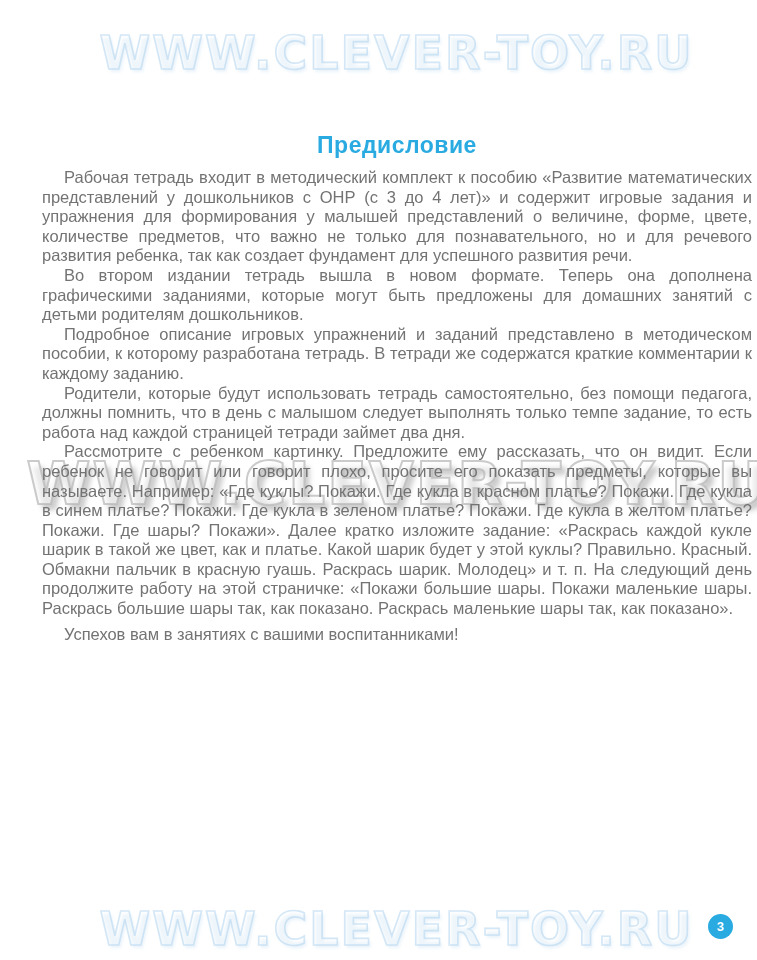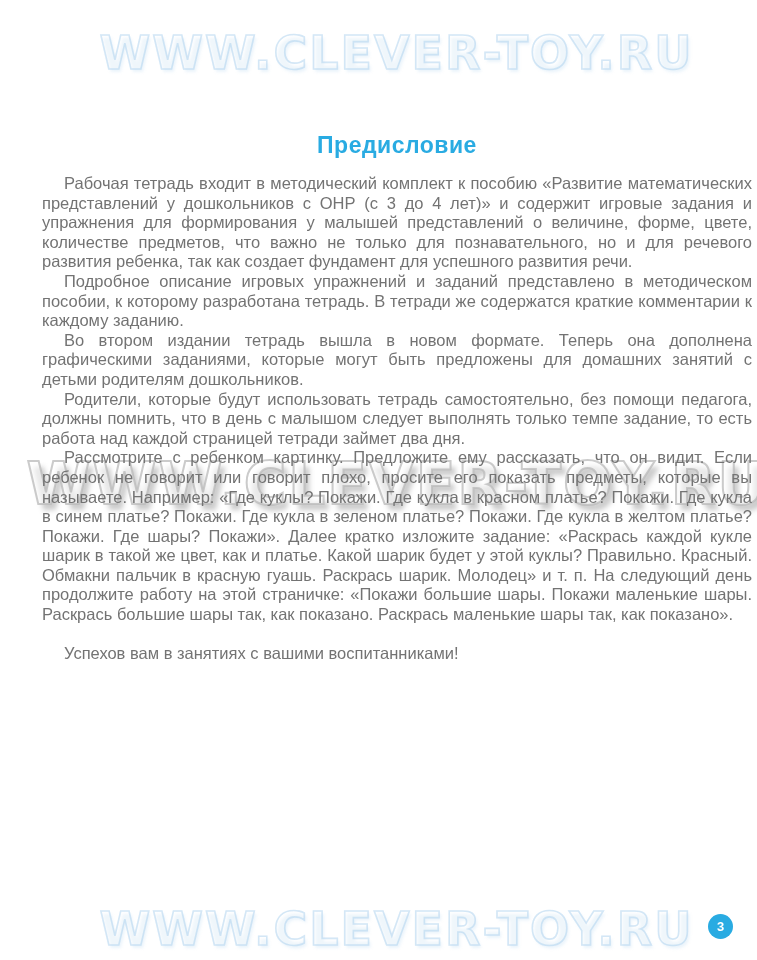--- a/index.html
+++ b/index.html
@@ -48,37 +48,37 @@
 
   
   .content {
     position: absolute;
     left: 42px;
     right: 41px;
     top: 132px;
     z-index: 1;
   }
   .title {
-    margin: 0 0 15px 0;
+    margin: 0 0 9px 0;
     text-align: center;
     font-size: 23px;
     font-weight: bold;
     letter-spacing: 0.5px;
     color: #29ABE2;
   }
   .content p {
     margin: 0;
     text-indent: 22px;
     text-align: justify;
     font-size: 16.5px;
     line-height: 19.6px;
     color: #737373;
   }
   .content p.closing {
-    margin-top: 19px;
+    margin-top: 6px;
   }
 
   
   .page-number {
     position: absolute;
     left: 708px;
     top: 914px;
     width: 25px;
     height: 25px;
     border-radius: 50%;
@@ -100,22 +100,22 @@
   <div class="watermark wm-blue wm-top">WWW.CLEVER-TOY.RU</div>
 
   <div class="watermark wm-middle">WWW.CLEVER-TOY.RU</div>
 
   <div class="watermark wm-blue wm-bottom">WWW.CLEVER-TOY.RU</div>
 
   <div class="content">
     <h1 class="title">Предисловие</h1>
 
     <p>Рабочая тетрадь входит в методический комплект к пособию «Развитие математических представлений у дошкольников с ОНР (с 3 до 4 лет)» и содержит игровые задания и упражнения для формирования у малышей представлений о величине, форме, цвете, количестве предметов, что важно не только для познавательного, но и для речевого развития ребенка, так как создает фундамент для успешного развития речи.</p>
+    <p>Во втором издании тетрадь вышла в новом формате. Теперь она дополнена графическими заданиями, которые могут быть предложены для домашних занятий с детьми родителям дошкольников.</p>
     <p>Подробное описание игровых упражнений и заданий представлено в методическом пособии, к которому разработана тетрадь. В тетради же содержатся краткие комментарии к каждому заданию.</p>
-    <p>Во втором издании тетрадь вышла в новом формате. Теперь она дополнена графическими заданиями, которые могут быть предложены для домашних занятий с детьми родителям дошкольников.</p>
     <p>Родители, которые будут использовать тетрадь самостоятельно, без помощи педагога, должны помнить, что в день с малышом следует выполнять только темпе задание, то есть работа над каждой страницей тетради займет два дня.</p>
     <p>Рассмотрите с ребенком картинку. Предложите ему рассказать, что он видит. Если ребенок не говорит или говорит плохо, просите его показать предметы, которые вы называете. Например: «Где куклы? Покажи. Где кукла в красном платье? Покажи. Где кукла в синем платье? Покажи. Где кукла в зеленом платье? Покажи. Где кукла в желтом платье? Покажи. Где шары? Покажи». Далее кратко изложите задание: «Раскрась каждой кукле шарик в такой же цвет, как и платье. Какой шарик будет у этой куклы? Правильно. Красный. Обмакни пальчик в красную гуашь. Раскрась шарик. Молодец» и т. п. На следующий день продолжите работу на этой страничке: «Покажи большие шары. Покажи маленькие шары. Раскрась большие шары так, как показано. Раскрась маленькие шары так, как показано».</p>
     <p class="closing">Успехов вам в занятиях с вашими воспитанниками!</p>
   </div>
 
   <div class="page-number">3</div>
 
 </div>
 
 </body></html>

